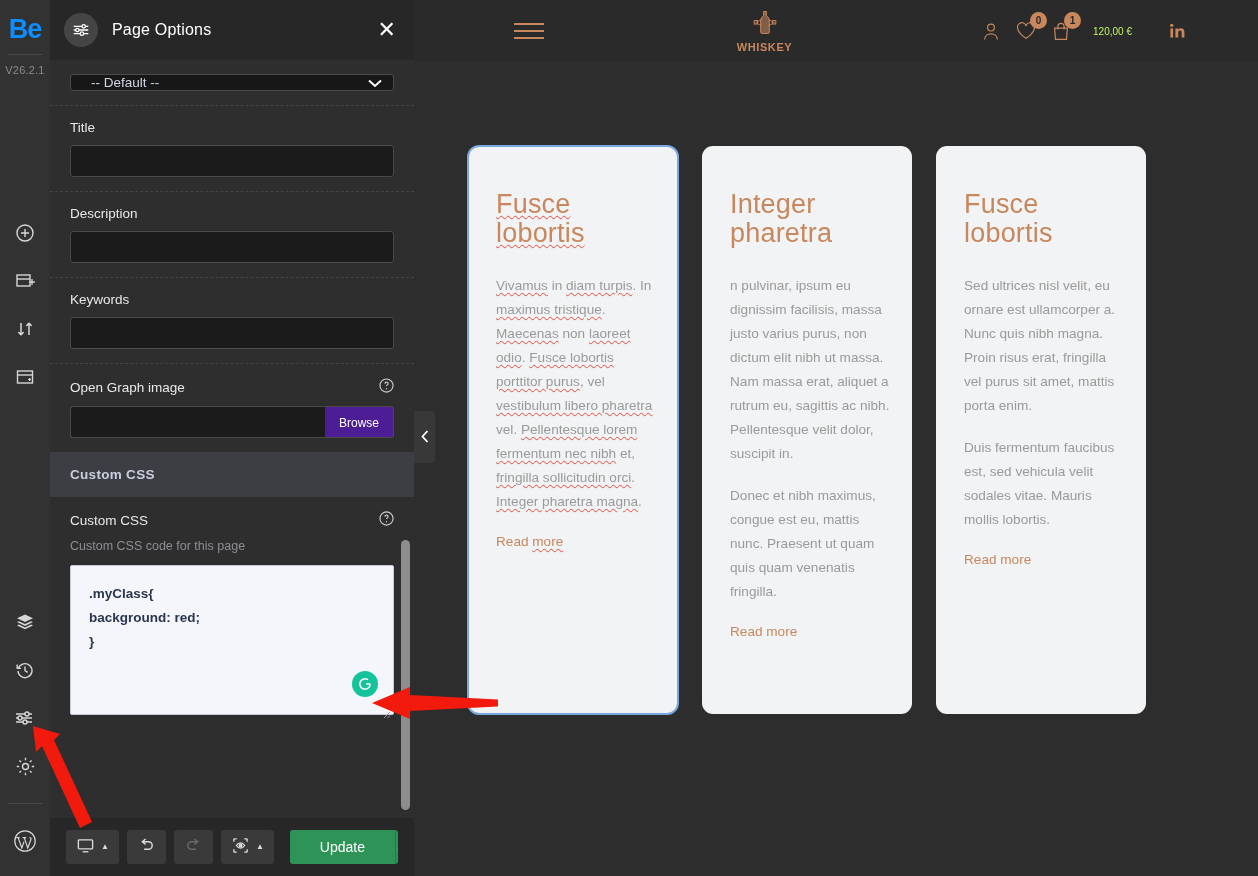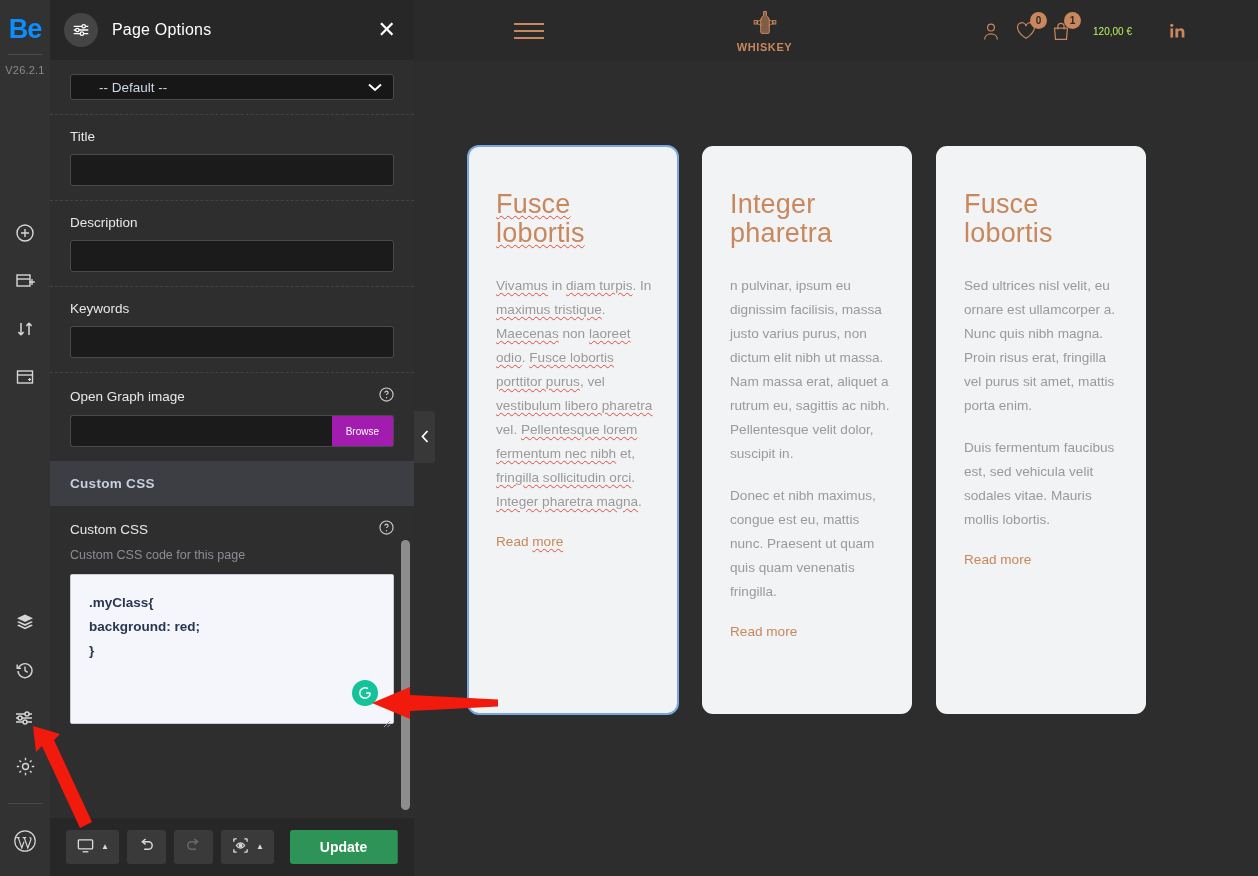--- a/index.html
+++ b/index.html
@@ -71,24 +71,24 @@
 
   .panel-body {
     flex: 1 1 auto; position: relative; overflow: hidden;
   }
   .panel-scroll { position: absolute; inset: 0; padding-bottom: 6px; }
 
   .field { padding: 14px 20px 14px 20px; border-bottom: 1px dashed #444; }
   .field.nb { border-bottom: none; }
   .sel-wrap { position: relative; }
   select.sel, .sel-fake {
-    width: 100%; height: 26px;
+    width: 100%; height: 17px;
     background: #171717; border: 1px solid #4a4a4a; border-radius: 3px;
     color: #cfd6e4; font-size: 13.5px;
-    padding: 0 30px 0 28px;
+    padding: 0 30px 0 20px;
     font-family: "Liberation Sans", sans-serif;
     display:flex; align-items:center;
     cursor: pointer;
   }
   .sel-caret {
     position: absolute; right: 12px; top: 50%; transform: translateY(-50%);
     color: #fff; pointer-events: none;
   }
   .section-head {
     background: #3d3d44; padding: 15px 20px;
@@ -101,21 +101,21 @@
   .lbl .q { margin-left: auto; color: #cfcfcf; }
   .inp {
     width: 100%; height: 32px;
     background: #1b1b1b; border: 1px solid #4a4a4a; border-radius: 3px;
     color: #ddd; font-size: 13px; padding: 0 10px;
     font-family: "Liberation Sans", sans-serif;
   }
   .og-row { display: flex; }
   .og-row .inp { border-top-right-radius: 0; border-bottom-right-radius: 0; border-right: none;}
   .browse {
-    background: #a21caf; color: #fff; font-size: 10px;
+    background: #4c1d95; color: #fff; font-size: 12px;
     padding: 0 14px; height: 32px; line-height: 32px;
     border: 1px solid #4a4a4a; border-left: none;
     border-top-right-radius: 3px; border-bottom-right-radius: 3px;
     cursor: pointer; white-space: nowrap;
   }
   .help-sub { font-size: 12.5px; color: #8d8d96; margin-bottom: 12px; }
   .css-area {
     width: 100%; height: 150px;
     background: #f4f6fb; border: 1px solid #c8ccd4; border-radius: 2px;
     color: #2a3550; font-size: 13.5px; line-height: 24px;
@@ -156,21 +156,21 @@
     height: 34px; background: #3a3a3a; border: none; border-radius: 3px;
     color: #dcdcdc; display: flex; align-items: center; gap: 6px;
     padding: 0 10px; cursor: pointer;
   }
   .tbtn.dis { color: #6a6a6a; }
   .mini-caret { font-size: 8px; line-height: 1; }
   .update {
     margin-left: 8px; display: flex; height: 34px; border-radius: 3px; overflow: hidden;
   }
   .update-main {
-    background: #2e9356; color: #fff; font-size: 14px; font-weight: bold;
+    background: #2e9356; color: #fff; font-size: 14px; font-weight: normal;
     padding: 16px 30px; display: flex; align-items: center; cursor: pointer;
   }
   .update-caret {
     background: #2e9356; color: #fff; width: 30px;
     display: flex; align-items: center; justify-content: center;
     border-left: 1px solid #267a47; cursor: pointer; font-size: 8px;
   }
 
   
   .collapse {

